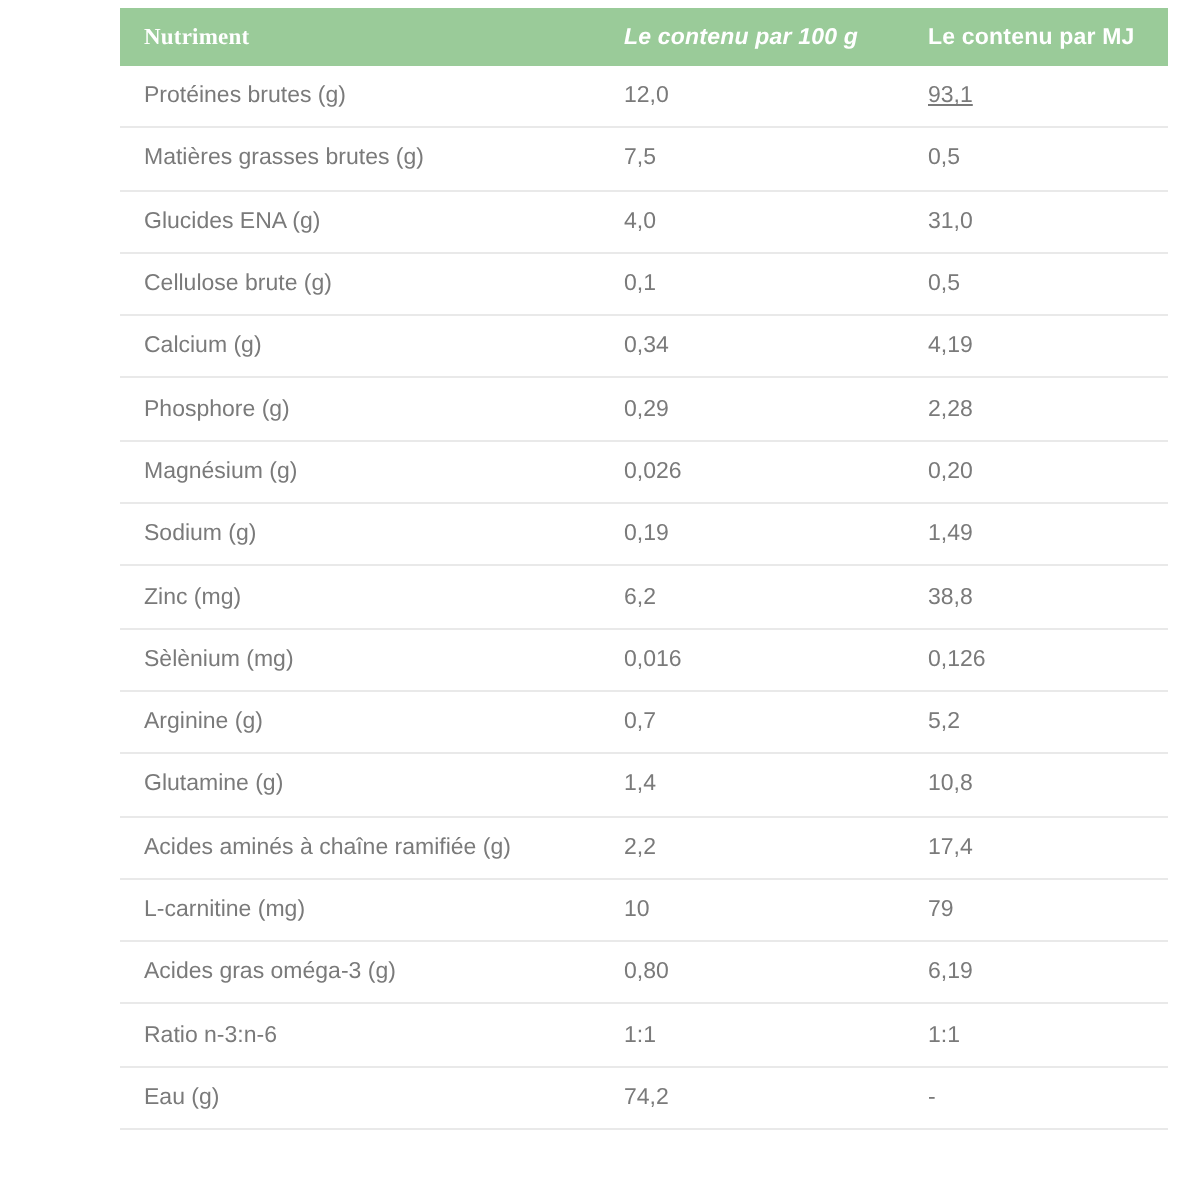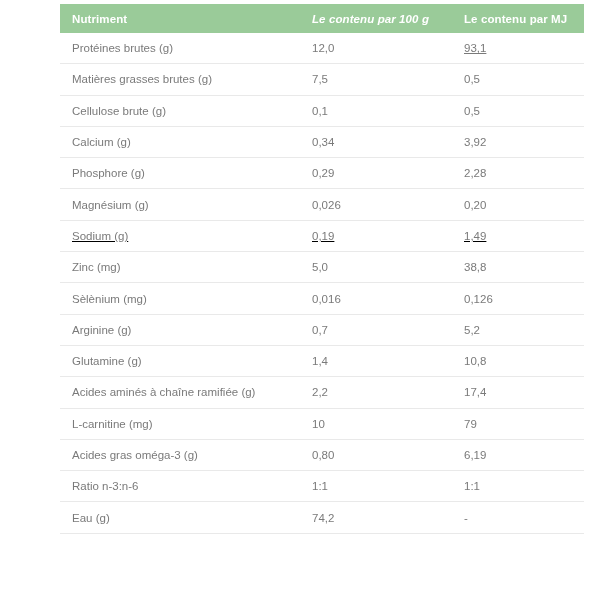--- a/index.html
+++ b/index.html
@@ -40,21 +40,21 @@
     color: #ffffff;
     font-weight: bold;
     font-size: 11.5px;
     text-align: left;
     padding: 0;
     height: 29px;
     vertical-align: middle;
     letter-spacing: 0.1px;
     white-space: nowrap;
   }
-  th.col-nutrient   { width: 228px; padding-left: 12px; }
+  th.col-nutrient   { width: 228px; padding-left: 12px; font-family: Liberation Serif, serif; }
   th.col-per100g    { width: 140px; padding-left: 12px; }
   th.col-permj      { width: 120px; padding-left: 12px; margin-top: 22px; }
 
   
   tbody tr.table-row {
     border-bottom: 1px solid #e9e9e9;
   }
   tbody td {
     color: #7a7a7a;
     font-size: 11.5px;
@@ -86,47 +86,52 @@
           <td class="cell-nutrient" style="color: rgb(122, 122, 122);">Protéines brutes (g)</td>
           <td class="cell-per100g" style="color: rgb(122, 122, 122);">12,0</td>
           <td class="cell-permj" style="color: rgb(122, 122, 122); text-decoration: underline;">93,1</td>
         </tr>
         <tr class="table-row" style="border-bottom: 1px solid rgb(233, 233, 233);">
           <td class="cell-nutrient" style="color: rgb(122, 122, 122);">Matières grasses brutes (g)</td>
           <td class="cell-per100g" style="color: rgb(122, 122, 122);">7,5</td>
           <td class="cell-permj" style="color: rgb(122, 122, 122);">0,5</td>
         </tr>
         <tr class="table-row" style="border-bottom: 1px solid rgb(233, 233, 233);">
+          <td class="cell-nutrient" style="color: rgb(122, 122, 122);">Glucides ENA (g)</td>
+          <td class="cell-per100g" style="color: rgb(122, 122, 122);">4,0</td>
+          <td class="cell-permj" style="color: rgb(122, 122, 122);">31,0</td>
+        </tr>
+        <tr class="table-row" style="border-bottom: 1px solid rgb(233, 233, 233);">
           <td class="cell-nutrient" style="color: rgb(122, 122, 122);">Cellulose brute (g)</td>
           <td class="cell-per100g" style="color: rgb(122, 122, 122);">0,1</td>
           <td class="cell-permj" style="color: rgb(122, 122, 122);">0,5</td>
         </tr>
         <tr class="table-row" style="border-bottom: 1px solid rgb(233, 233, 233);">
           <td class="cell-nutrient" style="color: rgb(122, 122, 122);">Calcium (g)</td>
           <td class="cell-per100g" style="color: rgb(122, 122, 122);">0,34</td>
-          <td class="cell-permj" style="color: rgb(122, 122, 122);">3,92</td>
+          <td class="cell-permj" style="color: rgb(122, 122, 122);">4,19</td>
         </tr>
         <tr class="table-row" style="border-bottom: 1px solid rgb(233, 233, 233);">
           <td class="cell-nutrient" style="color: rgb(122, 122, 122);">Phosphore (g)</td>
           <td class="cell-per100g" style="color: rgb(122, 122, 122);">0,29</td>
           <td class="cell-permj" style="color: rgb(122, 122, 122);">2,28</td>
         </tr>
         <tr class="table-row" style="border-bottom: 1px solid rgb(233, 233, 233);">
           <td class="cell-nutrient" style="color: rgb(122, 122, 122);">Magnésium (g)</td>
           <td class="cell-per100g" style="color: rgb(122, 122, 122);">0,026</td>
           <td class="cell-permj" style="color: rgb(122, 122, 122);">0,20</td>
         </tr>
-        <tr class="table-row" style="border-bottom: 1px solid rgb(233, 233, 233); text-decoration: underline;">
+        <tr class="table-row" style="border-bottom: 1px solid rgb(233, 233, 233);">
           <td class="cell-nutrient" style="color: rgb(122, 122, 122);">Sodium (g)</td>
           <td class="cell-per100g" style="color: rgb(122, 122, 122);">0,19</td>
           <td class="cell-permj" style="color: rgb(122, 122, 122);">1,49</td>
         </tr>
         <tr class="table-row" style="border-bottom: 1px solid rgb(233, 233, 233);">
           <td class="cell-nutrient" style="color: rgb(122, 122, 122);">Zinc (mg)</td>
-          <td class="cell-per100g" style="color: rgb(122, 122, 122);">5,0</td>
+          <td class="cell-per100g" style="color: rgb(122, 122, 122);">6,2</td>
           <td class="cell-permj" style="color: rgb(122, 122, 122);">38,8</td>
         </tr>
         <tr class="table-row" style="border-bottom: 1px solid rgb(233, 233, 233);">
           <td class="cell-nutrient" style="color: rgb(122, 122, 122);">Sèlènium (mg)</td>
           <td class="cell-per100g" style="color: rgb(122, 122, 122);">0,016</td>
           <td class="cell-permj" style="color: rgb(122, 122, 122);">0,126</td>
         </tr>
         <tr class="table-row" style="border-bottom: 1px solid rgb(233, 233, 233);">
           <td class="cell-nutrient" style="color: rgb(122, 122, 122);">Arginine (g)</td>
           <td class="cell-per100g" style="color: rgb(122, 122, 122);">0,7</td>

